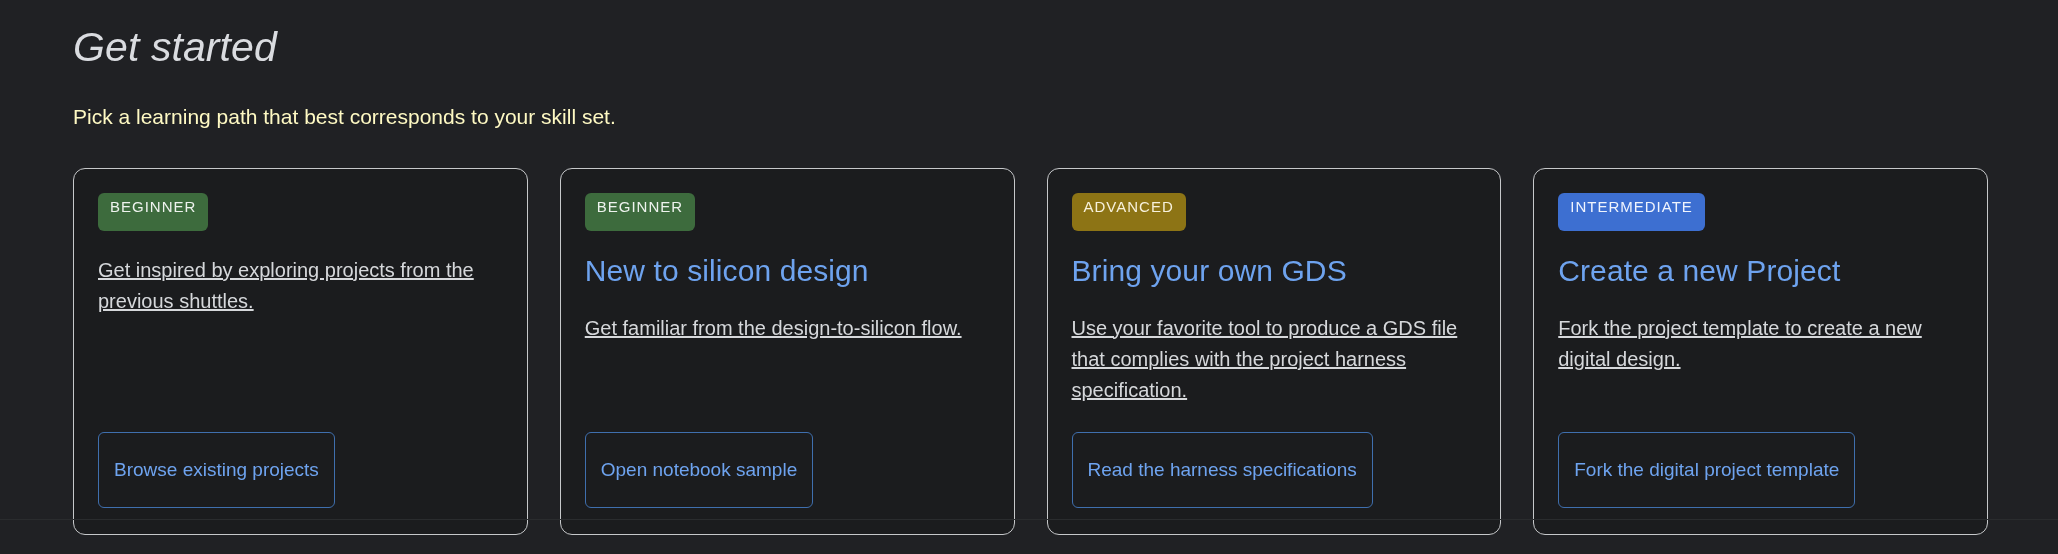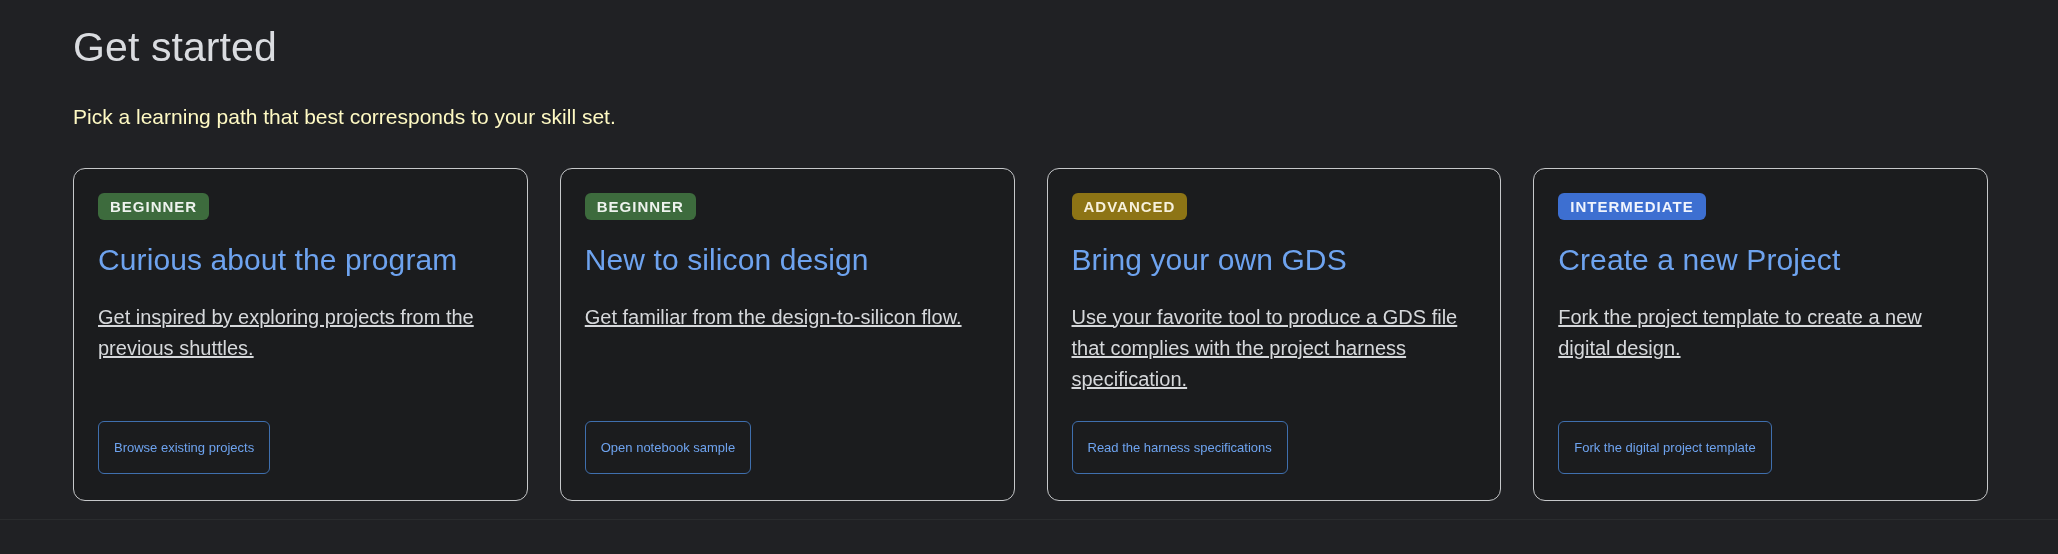--- a/index.html
+++ b/index.html
@@ -27,20 +27,21 @@
     padding: 22px 0 0 73px;
   }
 
   .page-title {
     font-size: 41px;
     font-weight: 400;
     color: #dadce0;
     letter-spacing: 0.1px;
     margin: 0;
     line-height: 1.25;
+    font-style: italic;
   }
 
   .page-subtitle {
     font-size: 21px;
     font-weight: 400;
     color: #fef9c3;
     margin: 29px 0 0 0;
     line-height: 1.4;
   }
 
@@ -60,23 +61,23 @@
     padding: 24px 24px 26px 24px;
     min-height: 250px;
     display: flex;
     flex-direction: column;
   }
 
   .badge {
     display: inline-block;
     align-self: flex-start;
     font-size: 15px;
-    font-weight: 700;
+    font-weight: 400;
     letter-spacing: 1.0px;
-    padding: 6px 12px 6px 12px;
+    padding: 6px 12px 17px 12px;
     border-radius: 6px;
     line-height: 1;
   }
   .badge.beginner {
     background: #3d6b3d;
     color: #eef3ee;
   }
   .badge.intermediate {
     background: #3d6fd1;
     color: #f0f4fd;
@@ -102,26 +103,26 @@
     line-height: 1.55;
     margin: 24px 0 0 0;
     flex: 1 1 auto;
     text-decoration: underline;
   }
 
   .card-action {
     display: inline-block;
     align-self: flex-start;
     margin-top: 26px;
-    font-size: 13px;
+    font-size: 19px;
     font-weight: 400;
     color: #6ea3ef;
     border: 1px solid #3f6fae;
     border-radius: 6px;
-    padding: 18px 15px;
+    padding: 26px 15px;
     background: transparent;
     cursor: pointer;
     line-height: 1.2;
     white-space: nowrap;
     font-family: "Liberation Sans", sans-serif;
   }
 
   .bottom-divider {
     position: absolute;
     left: 0;
@@ -138,21 +139,20 @@
   <div class="content">
 
     <h1 class="page-title">Get started</h1>
 
     <p class="page-subtitle">Pick a learning path that best corresponds to your skill set.</p>
 
     <div class="cards">
 
       <div class="card">
         <span class="badge beginner">BEGINNER</span>
-        <h2 class="card-title">Curious about the program</h2>
         <p class="card-body">Get inspired by exploring projects from the previous shuttles.</p>
         <button class="card-action">Browse existing projects</button>
       </div>
 
       <div class="card">
         <span class="badge beginner">BEGINNER</span>
         <h2 class="card-title">New to silicon design</h2>
         <p class="card-body">Get familiar from the design-to-silicon flow.</p>
         <button class="card-action">Open notebook sample</button>
       </div>

